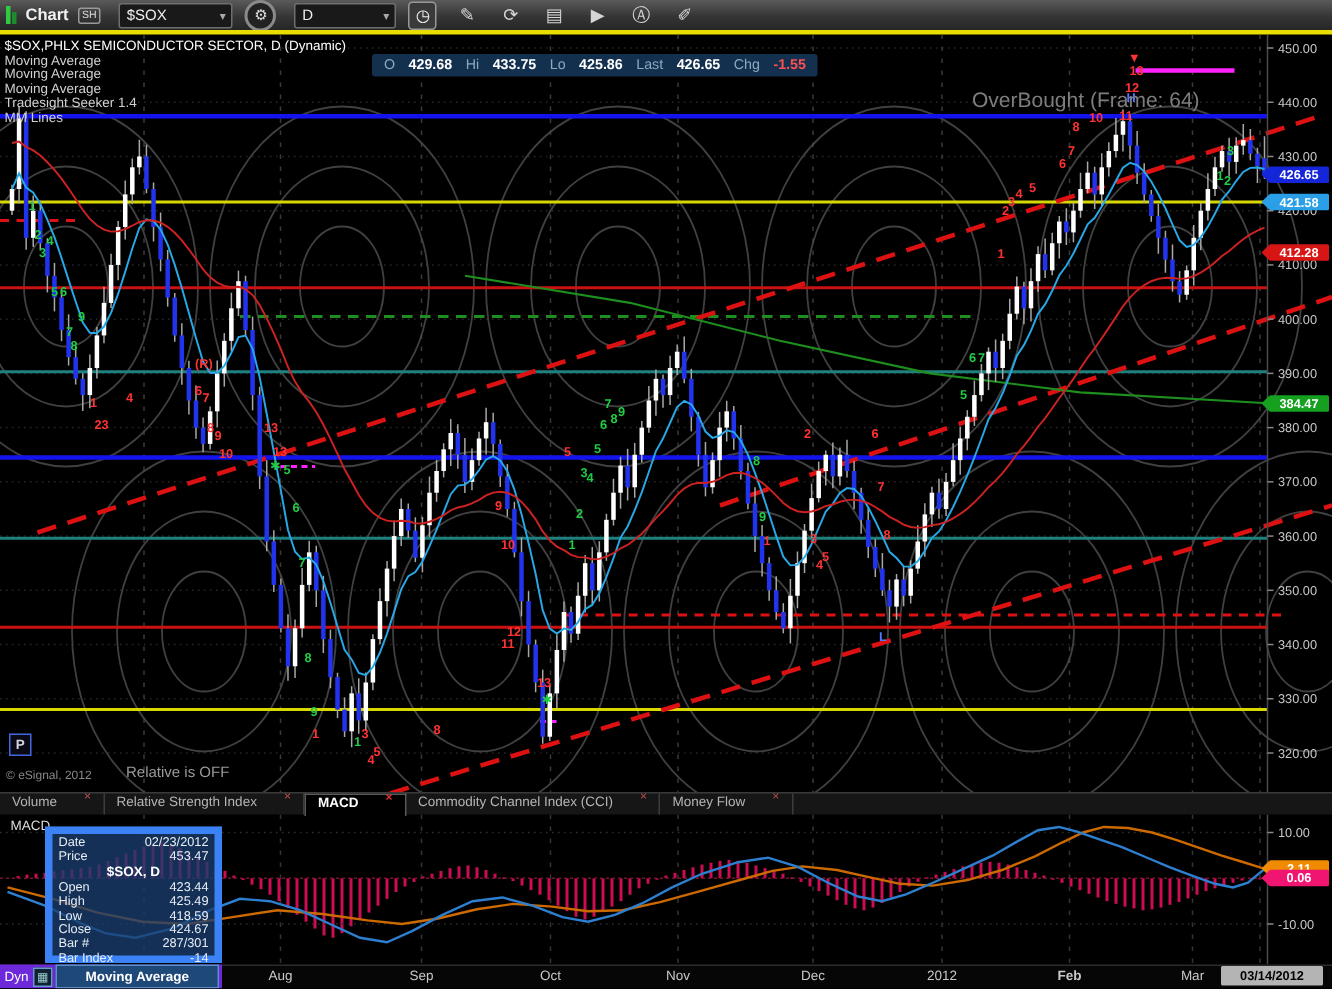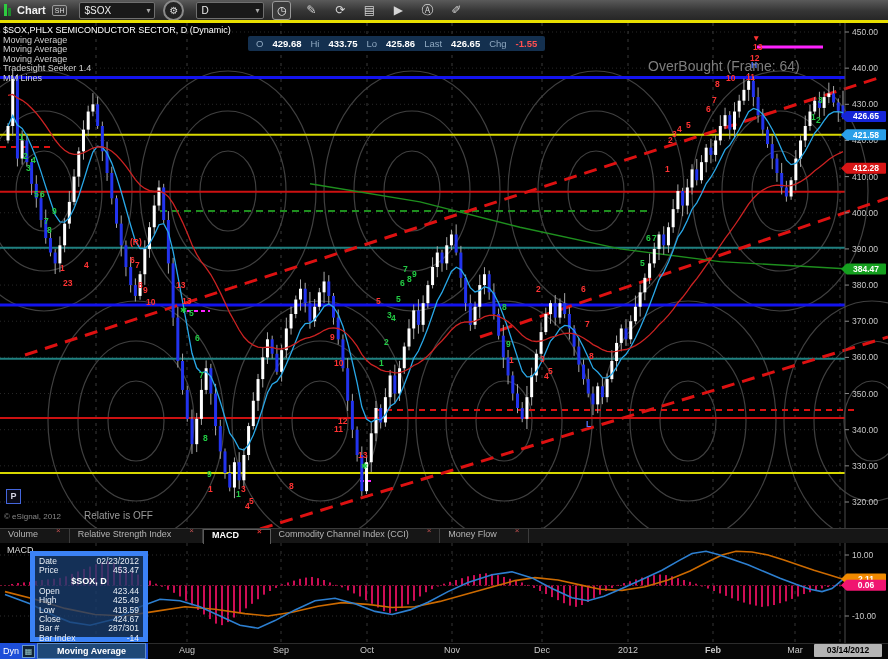--- a/index.html
+++ b/index.html
@@ -49,21 +49,21 @@
   .tab.active{background:#000;color:#fff;font-weight:bold;border:1px solid #5a5a5a;border-bottom:none;}
   .tab.active .x{color:#e03030;}
   
   #macdtitle{left:7px;top:545px;color:#ddd;font-size:9px;}
   #datawindow{left:30px;top:551px;width:118px;height:91px;background:rgba(26,62,112,0.78);
               border:5px solid #3b82f6;font-size:8.5px;color:#e8eef5;box-sizing:border-box;padding-top:1px;}
   #datawindow .row{display:flex;justify-content:space-between;padding:0 4px;line-height:9.4px;}
   #datawindow .sym{text-align:center;font-weight:bold;font-size:9px;line-height:11px;color:#fff;}
   
   #bottomstrip{left:0;top:643px;width:888px;height:16px;background:#060606;border-top:1px solid #2c2c2c;box-sizing:border-box;}
-  #statusseg{left:0;top:643px;width:148px;height:16px;background:#1d4ed8;display:flex;align-items:center;}
+  #statusseg{left:0;top:643px;width:148px;height:16px;background:#6d28d9;display:flex;align-items:center;}
   #statusseg .dyn{color:#fff;font-size:9px;padding:0 3px;}
   #statusseg .ibox{width:11px;height:11px;border:1px solid #6699cc;color:#9cc;font-size:8px;
                    display:flex;align-items:center;justify-content:center;background:#123;}
   #statusseg .sel{flex:1;height:14px;margin:0 2px;background:#1e4878;border:1px solid #5e8cc8;
                   color:#fff;font-weight:bold;font-size:9px;display:flex;align-items:center;justify-content:center;}
   .xlabel{position:absolute;top:645px;transform:translateX(-50%);color:#c8c8c8;font-size:9px;}
   #datebadge{left:814px;top:644px;width:68px;height:13px;background:#b4b4b4;color:#000;
              font-size:8.5px;font-weight:bold;text-align:center;line-height:13px;border-radius:1px;}
   svg text{font-family:"Liberation Sans","DejaVu Sans",sans-serif;}
 </style>

